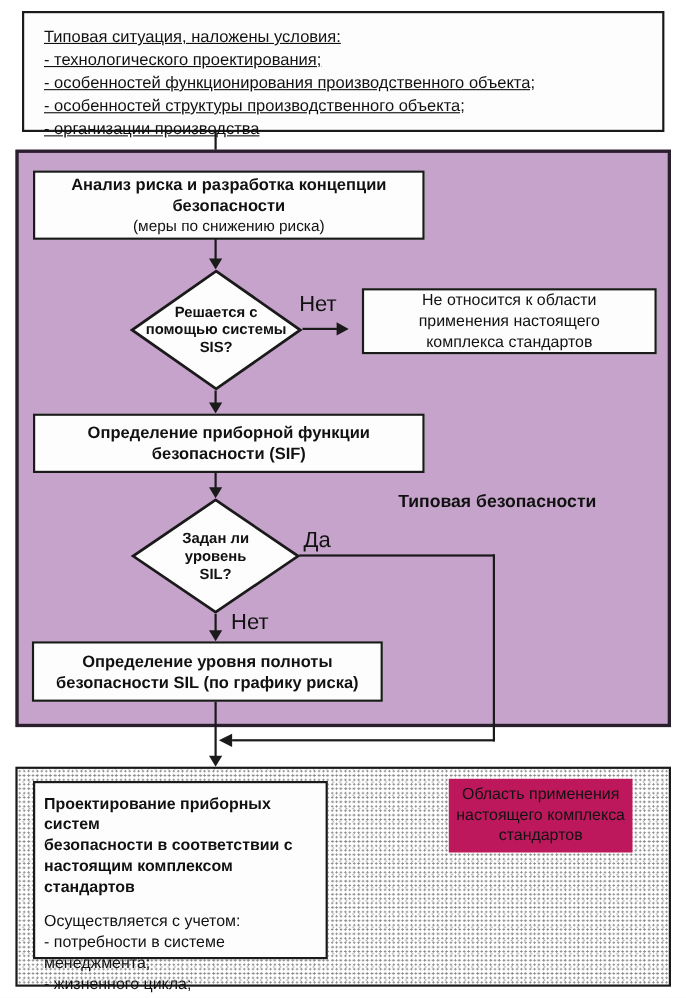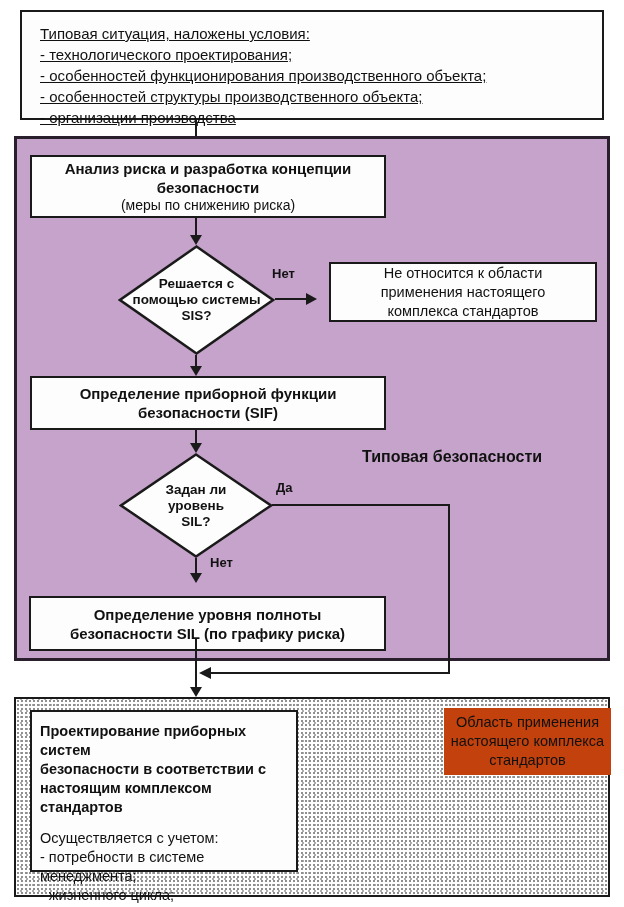--- a/index.html
+++ b/index.html
@@ -19,42 +19,42 @@
   .ctr{display:flex;flex-direction:column;align-items:center;justify-content:center;text-align:center;}
   .bold{font-weight:bold;}
 
   #top-box{left:20px;top:10px;width:584px;height:110px;font-size:15px;line-height:21px;padding:11px 14px 0 18px;text-decoration:underline;}
   #purple-region{left:14px;top:136px;width:596px;height:525px;background:#c5a3ca;border:3px solid #2a1f2d;box-sizing:border-box;}
   #box-risk{left:30px;top:155px;width:356px;height:63px;}
   #box-risk .t{font-size:15px;line-height:19px;}
   #box-risk .s{font-size:14px;line-height:17px;}
   #box-not-applicable{left:329px;top:262px;width:268px;height:60px;font-size:14.5px;line-height:19px;}
   #box-sif{left:30px;top:376px;width:356px;height:54px;font-size:15px;line-height:19px;}
-  #box-sil{left:29px;top:583px;width:357px;height:55px;font-size:15px;line-height:19px;margin-top:13px;}
+  #box-sil{left:29px;top:583px;width:319px;height:55px;font-size:15px;line-height:19px;}
 
   .diamond{position:absolute;}
   .diamond svg{display:block;}
   .diamond .q{position:absolute;left:0;top:0;right:0;bottom:0;font-weight:bold;font-size:13.5px;line-height:16px;}
 
-  .edge-label{position:absolute;font-weight:bold;font-size:13px;}
+  .edge-label{position:absolute;font-weight:normal;font-size:20px;}
   #region-label{position:absolute;left:362px;top:448px;font-weight:bold;font-size:16px;}
 
   #dotted-region{
     left:14px;top:697px;width:596px;height:200px;border:2px solid #1a1a1a;box-sizing:border-box;
     background-color:#ffffff;
     background-image:
       radial-gradient(#8f8f8f 0.8px, transparent 0.9px),
       radial-gradient(#adadad 0.8px, transparent 0.9px);
     background-size:4px 4px,6px 6px;
     background-position:0 0,2px 3px;
   }
   #box-design{left:30px;top:710px;width:268px;height:162px;border-width:2px;padding:10px 10px 0 8px;}
   #box-design .t{font-weight:bold;font-size:14.5px;line-height:19px;margin-bottom:12px;}
   #box-design .b{font-size:14.5px;line-height:19px;}
-  #scope-label{left:444px;top:708px;width:167px;height:67px;background:#c2410c;font-size:14.5px;line-height:19px;}
+  #scope-label{left:408px;top:708px;width:167px;height:67px;background:#be185d;font-size:14.5px;line-height:19px;}
 </style>
 </head>
 <body>
 
 <div id="canvas">
 
   <div class="node pre" id="top-box">Типовая ситуация, наложены условия:
 - технологического проектирования;
 - особенностей функционирования производственного объекта;
 - особенностей структуры производственного объекта;

